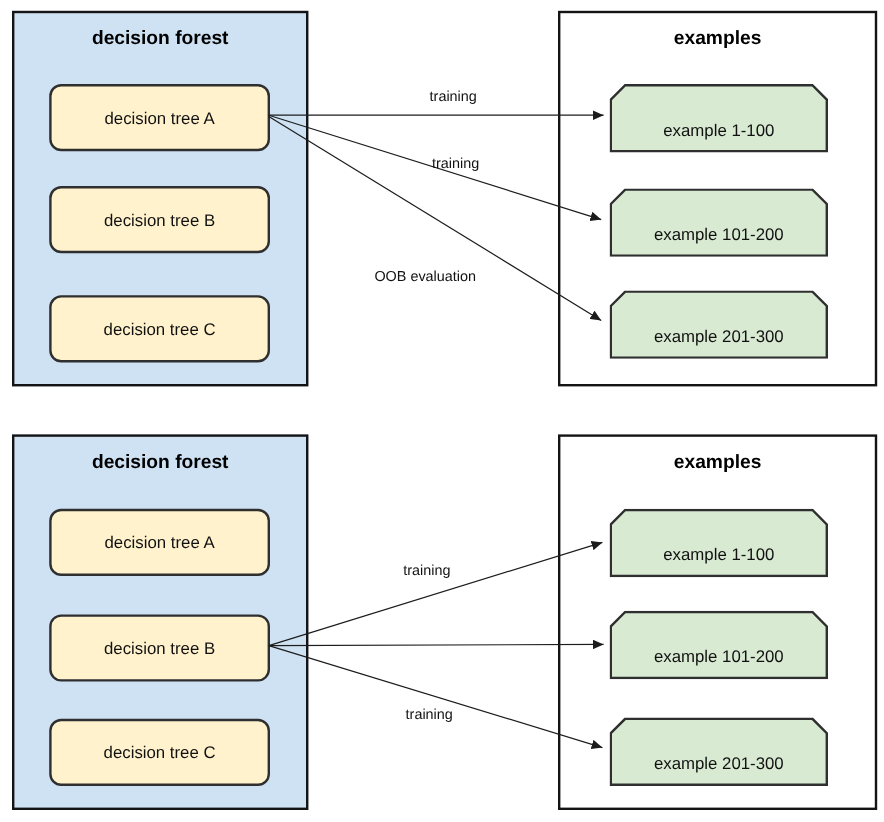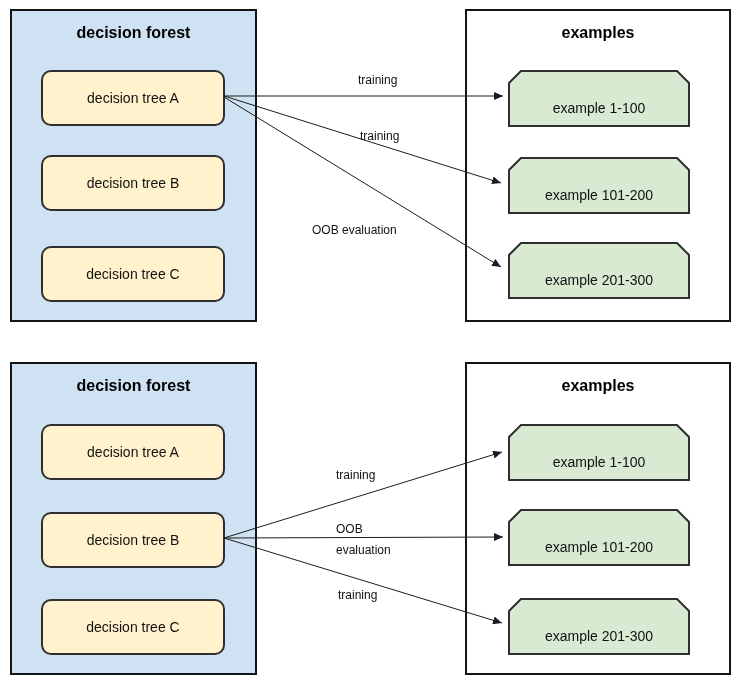--- a/index.html
+++ b/index.html
@@ -116,17 +116,15 @@
     <line x1="224" y1="538" x2="502" y2="452" stroke="var(--arrow,#1c1c1c)" stroke-width="1" marker-end="url(#ah)"></line>
     <line x1="224" y1="538" x2="503" y2="537" stroke="var(--arrow,#1c1c1c)" stroke-width="1" marker-end="url(#ah)"></line>
     <line x1="224" y1="538" x2="502" y2="623" stroke="var(--arrow,#1c1c1c)" stroke-width="1" marker-end="url(#ah)"></line>
   </svg>
 
   <div class="arrow-label" style="left:358px;top:70px;">training</div>
   <div class="arrow-label" style="left:360px;top:126px;">training</div>
   <div class="arrow-label" style="left:312px;top:220px;">OOB evaluation</div>
 
   <div class="arrow-label" style="left:336px;top:465px;">training</div>
-  <div class="arrow-label" style="left:336px;top:519px;">OOB
-evaluation</div>
   <div class="arrow-label" style="left:338px;top:585px;">training</div>
 
 </div>
 
 </body></html>

